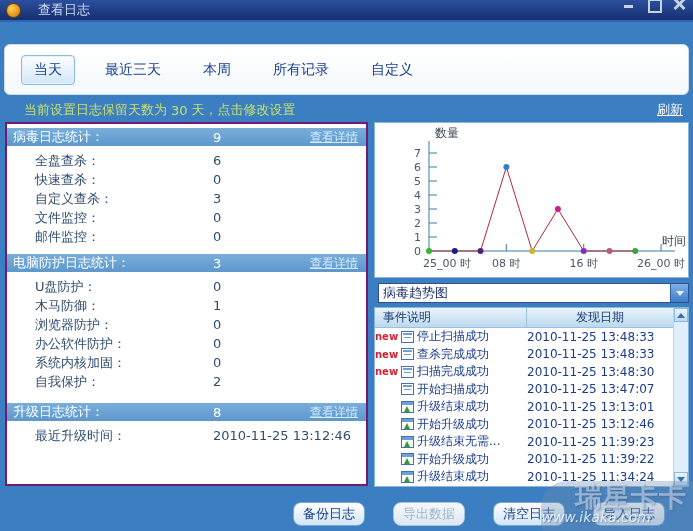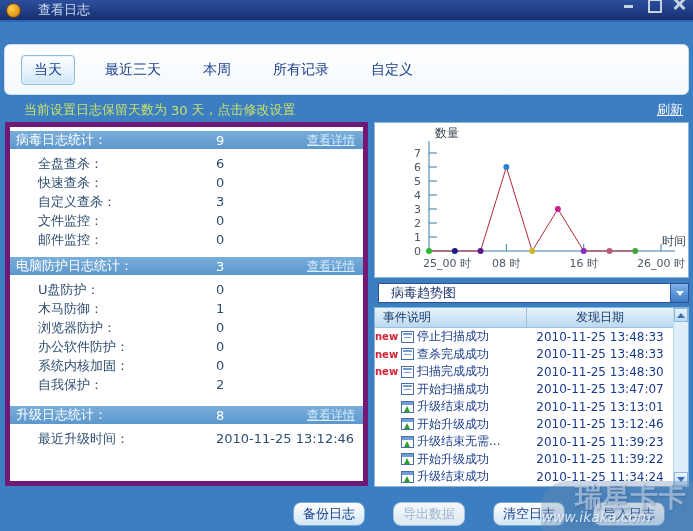--- a/index.html
+++ b/index.html
@@ -34,42 +34,42 @@
   
   .notice { position:absolute; left:24px; right:10px; top:101px; height:18px;
     display:flex; align-items:center; font-size:13px; }
   .notice .n-text { color:#c8e06a; }
   .notice .n-days { color:#c8e06a; padding:0 4px; }
   .notice .n-link { color:#c8e06a; cursor:pointer; }
   .refresh-link { margin-left:auto; color:#ffffff; text-decoration:underline; font-size:13px; cursor:pointer; }
 
   
   .left-panel { position:absolute; left:5px; top:122px; width:363px; height:364px;
-    background:#ffffff; border:5px solid #701a75; padding-top:4px; }
+    background:#ffffff; border:2px solid #701a75; padding-top:4px; }
   .section-header { height:18px; background:linear-gradient(#79aeda,#5d97cc);
     display:flex; align-items:center; color:#ffffff; font-size:13px; padding-left:6px; }
   .sh-title { width:200px; }
   .sh-total { flex:1; }
   .sh-link { padding-right:8px; color:#d6ecff; text-decoration:underline; font-size:12px; cursor:pointer;margin-left:44px; }
   .stat-row { height:19px; display:flex; align-items:center; font-size:13px; color:#2f4e70; padding-left:28px; }
   .sr-label { width:178px; }
   .sr-value { flex:1; }
   .gap8 { height:8px; } .gap12 { height:12px; } .gap5 { height:5px; }
 
   
   .chart-panel { position:absolute; left:374px; top:122px; width:315px; height:156px;
     background:#ffffff; border:1px solid #8ab6da; }
   #trend-chart { display:block; }
   #trend-chart text { font-size:11px; fill:#4c5866; font-family:"DejaVu Sans",sans-serif; }
   #trend-chart text.axlabel { font-size:12px; fill:#3c4852; }
 
   
   .dropdown { position:absolute; left:378px; top:283px; width:311px; height:20px;
     background:#ffffff; border:1px solid #2f4f8f; display:flex; align-items:center; cursor:pointer; }
-  .dd-value { flex:1; font-size:13px; color:#1a2f6e; padding-left:12px; }
+  .dd-value { flex:1; font-size:13px; color:#1a2f6e; padding-left:4px; }
   .dd-btn { width:18px; height:18px; background:linear-gradient(#7fb0e8,#3f7cc8);
     border-left:1px solid #2f5fa8; display:flex; align-items:center; justify-content:center; }
   .tri-down-w { border-left:4px solid transparent; border-right:4px solid transparent; border-top:5px solid #eaf3fc; }
 
   
   .table-panel { position:absolute; left:374px; top:307px; width:315px; height:180px;
     background:#ffffff; border:1px solid #8ab6da; display:flex; }
   .t-main { flex:1; display:flex; flex-direction:column; overflow:hidden; }
   .t-head { display:flex; height:20px; background:linear-gradient(#e8f3fb,#bcd9ef);
     border-bottom:1px solid #9cc0e0; font-size:12px; color:#1a3c6e; }
@@ -79,21 +79,21 @@
   .new-badge { width:24px; color:#d22233; font-weight:bold; font-size:10px; text-align:center; padding-right:1px; flex:none; }
   .evt-icon { display:inline-block; width:13px; height:12px; position:relative; margin:0 3px 0 2px; flex:none;
     background:#fff; border:1px solid #4a6fae; }
   .log-icon::before { content:""; position:absolute; left:1px; right:1px; top:1px; height:2px; background:#6f9fd8; }
   .log-icon::after { content:""; position:absolute; left:2px; right:2px; top:5px; bottom:2px;
     background:repeating-linear-gradient(to bottom,#7a9bd0 0 1px,transparent 1px 3px); }
   .upgrade-icon::before { content:""; position:absolute; left:0; right:0; top:0; height:3px; background:#6f9fd8; }
   .upgrade-icon::after { content:""; position:absolute; left:2px; top:4px;
     border-left:3.5px solid transparent; border-right:3.5px solid transparent; border-bottom:6px solid #2e9e2e; }
   .evt-text { width:110px; overflow:hidden; white-space:nowrap; }
-  .evt-date { flex:1; text-align:center; white-space:nowrap; }
+  .evt-date { flex:1; text-align:left; white-space:nowrap; }
   
   .t-scroll { width:15px; background:#dfeefa; border-left:1px solid #b8d6ee;
     display:flex; flex-direction:column; justify-content:space-between; }
   .scroll-btn { height:14px; background:linear-gradient(#eaf4fc,#bcd9f2); border:1px solid #8fb8dd;
     display:flex; align-items:center; justify-content:center; cursor:pointer; }
   .tri-up { border-left:4px solid transparent; border-right:4px solid transparent; border-bottom:5px solid #3a6fb0; }
   .tri-dn { border-left:4px solid transparent; border-right:4px solid transparent; border-top:5px solid #3a6fb0; }
 
   
   .footer { position:absolute; left:293px; bottom:5px; display:flex; gap:28px; }

